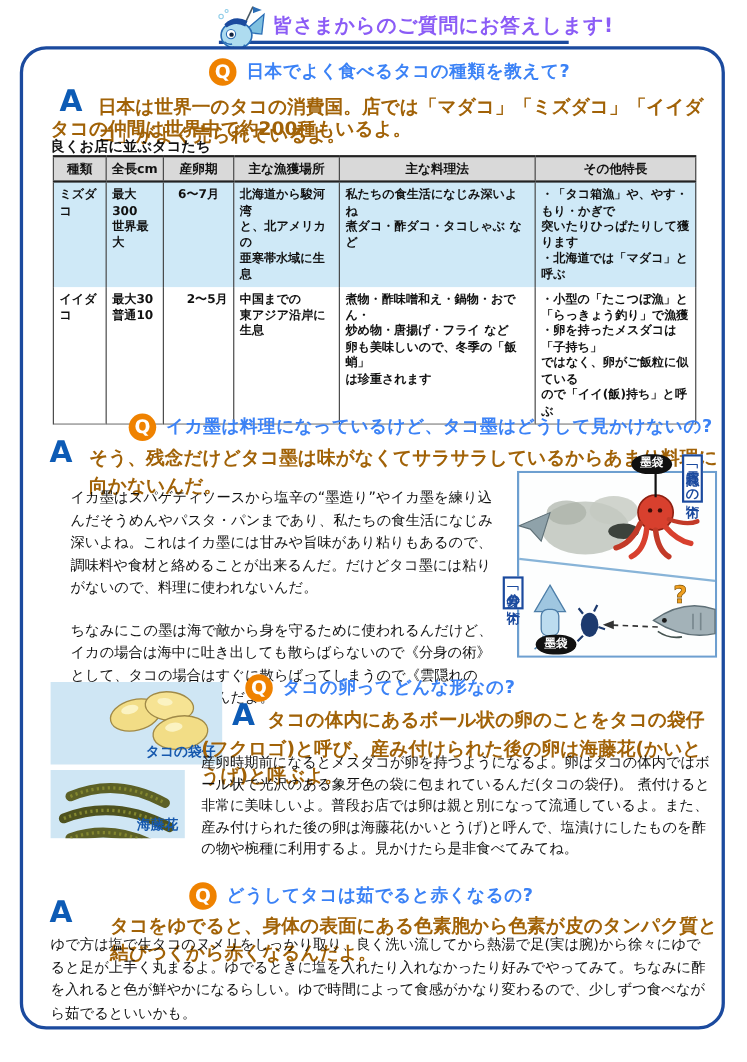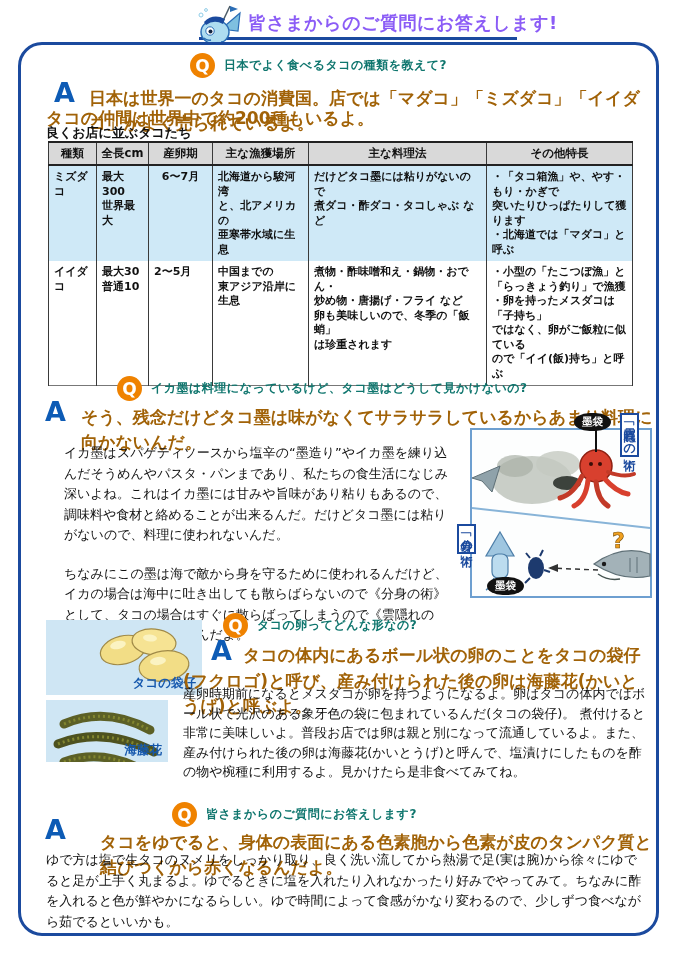--- a/index.html
+++ b/index.html
@@ -10,21 +10,21 @@
   }
   .abs{position:absolute;}
   
   .page-title{left:248px;top:11px;font-size:18px;font-weight:800;color:#8b5cf6;letter-spacing:.5px;}
   .title-underline{left:199px;top:37px;width:318px;height:3px;background:#1b4a9e;}
   
   .main-box{left:18px;top:42px;width:641px;height:894px;border:3px solid #1b4a9e;border-radius:24px;box-sizing:border-box;background:#fff;}
   
   .q-row{display:flex;align-items:center;gap:9px;}
   .q-circle{width:25px;height:25px;border-radius:50%;background:#ef8200;color:#fff;font-weight:800;font-size:17px;display:flex;align-items:center;justify-content:center;flex:0 0 auto;}
-  .q-text{color:#0f766e;font-weight:800;font-size:12px;letter-spacing:.5px;white-space:nowrap;}
+  .q-text{color:#3b82f6;font-weight:800;font-size:16px;letter-spacing:.5px;white-space:nowrap;}
   .a-letter{color:#0d5bb5;font-weight:800;font-size:27px;line-height:1;}
   .lead{font-weight:700;font-size:17px;line-height:1.45;color:#a16207;}
   .body-text{font-weight:500;font-size:13px;line-height:1.58;color:#111;}
   .body-text p{margin:18px;}
   
   .octo-table{left:48px;top:141px;width:584px;border-collapse:collapse;table-layout:fixed;}
   .octo-table th{
     background:#d9d9d9;border:1px solid #3a3a3a;border-top:2px solid #222;border-bottom:2px solid #222;
     font-size:11.5px;font-weight:800;padding:3px 2px;text-align:center;
   }
@@ -94,31 +94,31 @@
     <th>その他特長</th>
   </tr>
   <tr class="alt">
     <td>ミズダコ</td>
     <td>最大300
 世界最大</td>
     <td style="text-align:center">6〜7月</td>
     <td>北海道から駿河湾
 と、北アメリカの
 亜寒帯水域に生息</td>
-    <td>だけどタコ墨には粘りがないので
+    <td>私たちの食生活になじみ深いよね
 煮ダコ・酢ダコ・タコしゃぶ など</td>
     <td>・「タコ箱漁」や、やす・もり・かぎで
  突いたりひっぱたりして獲ります
 ・北海道では「マダコ」と呼ぶ</td>
   </tr>
   <tr>
     <td>イイダコ</td>
     <td>最大30
 普通10</td>
-    <td style="text-align:left">2〜5月</td>
+    <td style="text-align:right">2〜5月</td>
     <td>中国までの
 東アジア沿岸に
 生息</td>
     <td>煮物・酢味噌和え・鍋物・おでん・
 炒め物・唐揚げ・フライ など
 卵も美味しいので、冬季の「飯蛸」
 は珍重されます</td>
     <td>・小型の「たこつぼ漁」と
  「らっきょう釣り」で漁獲
 ・卵を持ったメスダコは「子持ち」
@@ -209,17 +209,17 @@
   </svg>
   <div class="photo-label">海藤花</div>
 </div>
 
 <div class="abs a-letter" style="left:211px;top:637px;">A</div>
 <div class="abs lead" style="left:183px;top:643px;width:468px;text-indent:60px;line-height:1.5;">タコの体内にあるボール状の卵のことをタコの袋仔(フクロゴ)と呼び、産み付けられた後の卵は海藤花(かいとうげ)と呼ぶよ。</div>
 <div class="abs body-text" style="left:183px;top:684px;width:468px;line-height:1.5;">産卵時期前になるとメスダコが卵を持つようになるよ。卵はタコの体内ではボール状で光沢のある象牙色の袋に包まれているんだ(タコの袋仔)。 煮付けると非常に美味しいよ。普段お店では卵は親と別になって流通しているよ。また、 産み付けられた後の卵は海藤花(かいとうげ)と呼んで、塩漬けにしたものを酢の物や椀種に利用するよ。見かけたら是非食べてみてね。</div>
 
 <div class="abs q-row" style="left:172px;top:802px;">
   <div class="q-circle">Q</div>
-  <div class="q-text">皆さまからのご質問にお答えします?</div>
+  <div class="q-text">どうしてタコは茹でると赤くなるの?</div>
 </div>
 <div class="abs a-letter" style="left:45px;top:816px;">A</div>
 <div class="abs lead" style="left:100px;top:830px;width:558px;">タコをゆでると、身体の表面にある色素胞から色素が皮のタンパク質と結びつくから赤くなるんだよ。</div>
 <div class="abs body-text" style="left:46px;top:850px;width:602px;">ゆで方は塩で生タコのヌメリをしっかり取り、良く洗い流してから熱湯で足(実は腕)から徐々にゆでると足が上手く丸まるよ。ゆでるときに塩を入れたり入れなかったり好みでやってみて。ちなみに酢を入れると色が鮮やかになるらしい。ゆで時間によって食感がかなり変わるので、少しずつ食べながら茹でるといいかも。</div>
 
 </body></html>

